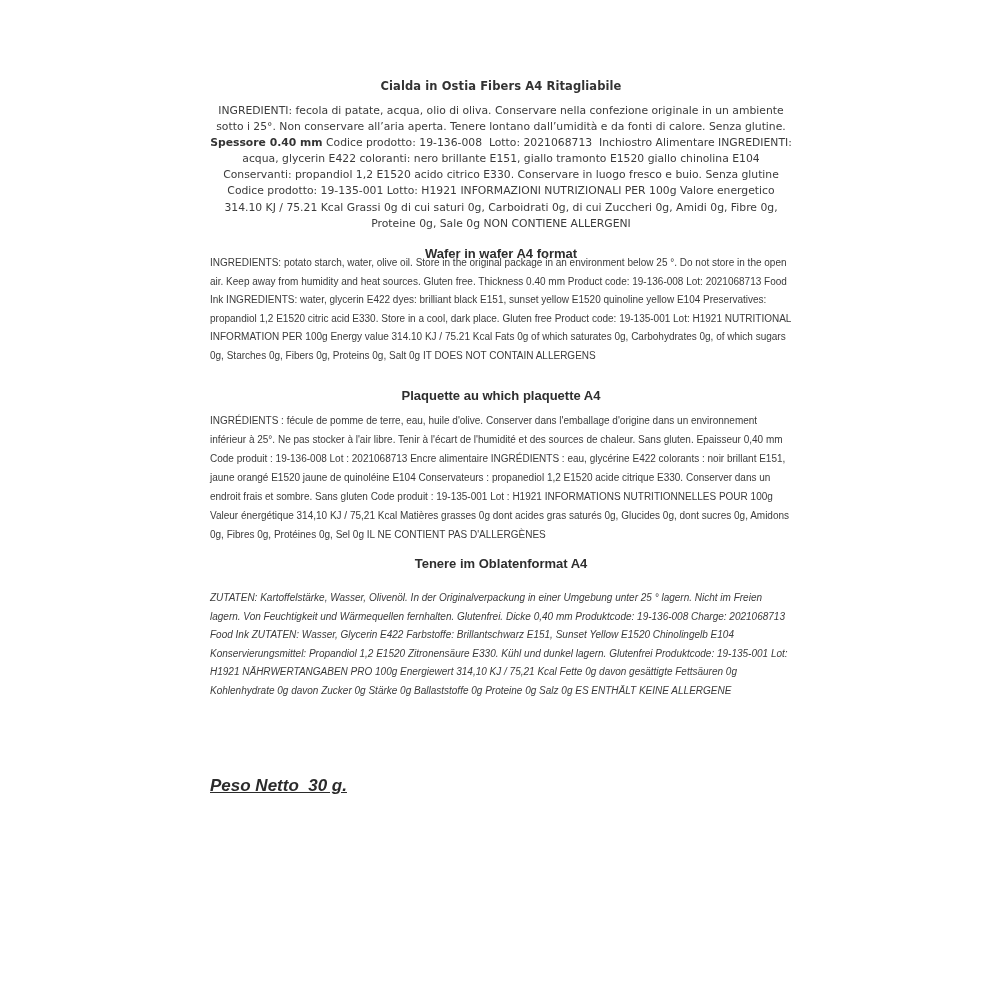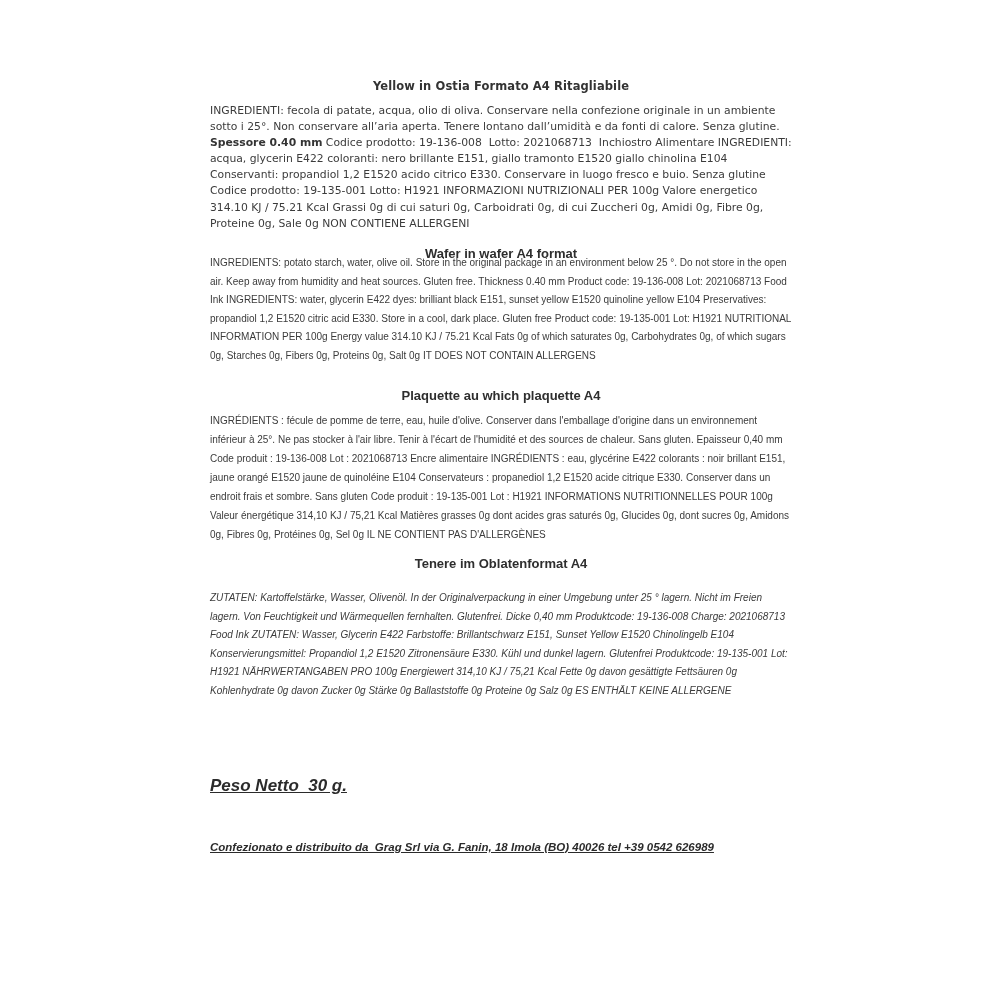--- a/index.html
+++ b/index.html
@@ -24,21 +24,21 @@
     text-align:center;
     letter-spacing:0.1px;
   }
   .para-it{
     top:103px;
     font-family:"DejaVu Sans",sans-serif;
     font-size:10.8px;
     line-height:16.1px;
     color:#3b3b3b;
     white-space:pre-wrap;
-    text-align:left;
+    text-align:center;
   }
   .para-it .thickness{
     font-weight:600;
     color:#343434;
   }
   .sec-head{
     font-family:"Liberation Sans",sans-serif;
     font-size:13px;
     font-weight:bold;
     color:#2e2e2e;
@@ -66,33 +66,32 @@
     white-space:pre-wrap;
   }
   .net-weight{top:776px;font-size:17px;}
   .distributor{top:841px;font-size:11.5px;}
 </style>
 </head>
 <body>
 
 <div class="page">
 
-  <div class="col doc-title">Yellow in Ostia Formato A4 Ritagliabile</div>
+  <div class="col doc-title">Cialda in Ostia Fibers A4 Ritagliabile</div>
 
   <div class="col para-it"><span>INGREDIENTI: fecola di patate, acqua, olio di oliva. Conservare nella confezione originale in un ambiente sotto i 25°. Non conservare all’aria aperta. Tenere lontano dall’umidità e da fonti di calore. Senza glutine. </span><span class="thickness">Spessore 0.40 mm</span><span> Codice prodotto: 19-136-008  Lotto: 2021068713  Inchiostro Alimentare INGREDIENTI: acqua, glycerin E422 coloranti: nero brillante E151, giallo tramonto E1520 giallo chinolina E104 Conservanti: propandiol 1,2 E1520 acido citrico E330. Conservare in luogo fresco e buio. Senza glutine Codice prodotto: 19-135-001 Lotto: H1921 INFORMAZIONI NUTRIZIONALI PER 100g Valore energetico 314.10 KJ / 75.21 Kcal Grassi 0g di cui saturi 0g, Carboidrati 0g, di cui Zuccheri 0g, Amidi 0g, Fibre 0g, Proteine 0g, Sale 0g NON CONTIENE ALLERGENI</span></div>
 
   <div class="col sec-head head-en">Wafer in wafer A4 format</div>
 
   <div class="col para para-en">INGREDIENTS: potato starch, water, olive oil. Store in the original package in an environment below 25 °. Do not store in the open air. Keep away from humidity and heat sources. Gluten free. Thickness 0.40 mm Product code: 19-136-008 Lot: 2021068713 Food Ink INGREDIENTS: water, glycerin E422 dyes: brilliant black E151, sunset yellow E1520 quinoline yellow E104 Preservatives: propandiol 1,2 E1520 citric acid E330. Store in a cool, dark place. Gluten free Product code: 19-135-001 Lot: H1921 NUTRITIONAL INFORMATION PER 100g Energy value 314.10 KJ / 75.21 Kcal Fats 0g of which saturates 0g, Carbohydrates 0g, of which sugars 0g, Starches 0g, Fibers 0g, Proteins 0g, Salt 0g IT DOES NOT CONTAIN ALLERGENS</div>
 
   <div class="col sec-head head-fr">Plaquette au which plaquette A4</div>
 
   <div class="col para para-fr">INGRÉDIENTS : fécule de pomme de terre, eau, huile d'olive. Conserver dans l'emballage d'origine dans un environnement inférieur à 25°. Ne pas stocker à l'air libre. Tenir à l'écart de l'humidité et des sources de chaleur. Sans gluten. Epaisseur 0,40 mm Code produit : 19-136-008 Lot : 2021068713 Encre alimentaire INGRÉDIENTS : eau, glycérine E422 colorants : noir brillant E151, jaune orangé E1520 jaune de quinoléine E104 Conservateurs : propanediol 1,2 E1520 acide citrique E330. Conserver dans un endroit frais et sombre. Sans gluten Code produit : 19-135-001 Lot : H1921 INFORMATIONS NUTRITIONNELLES POUR 100g Valeur énergétique 314,10 KJ / 75,21 Kcal Matières grasses 0g dont acides gras saturés 0g, Glucides 0g, dont sucres 0g, Amidons 0g, Fibres 0g, Protéines 0g, Sel 0g IL NE CONTIENT PAS D'ALLERGÈNES</div>
 
   <div class="col sec-head head-de">Tenere im Oblatenformat A4</div>
 
   <div class="col para para-de">ZUTATEN: Kartoffelstärke, Wasser, Olivenöl. In der Originalverpackung in einer Umgebung unter 25 ° lagern. Nicht im Freien lagern. Von Feuchtigkeit und Wärmequellen fernhalten. Glutenfrei. Dicke 0,40 mm Produktcode: 19-136-008 Charge: 2021068713 Food Ink ZUTATEN: Wasser, Glycerin E422 Farbstoffe: Brillantschwarz E151, Sunset Yellow E1520 Chinolingelb E104 Konservierungsmittel: Propandiol 1,2 E1520 Zitronensäure E330. Kühl und dunkel lagern. Glutenfrei Produktcode: 19-135-001 Lot: H1921 NÄHRWERTANGABEN PRO 100g Energiewert 314,10 KJ / 75,21 Kcal Fette 0g davon gesättigte Fettsäuren 0g Kohlenhydrate 0g davon Zucker 0g Stärke 0g Ballaststoffe 0g Proteine 0g Salz 0g ES ENTHÄLT KEINE ALLERGENE</div>
 
   <div class="col footer-line net-weight">Peso Netto  30 g.</div>
 
-  <div class="col footer-line distributor">Confezionato e distribuito da  Grag Srl via G. Fanin, 18 Imola (BO) 40026 tel +39 0542 626989</div>
 
 </div>
 
 </body></html>

